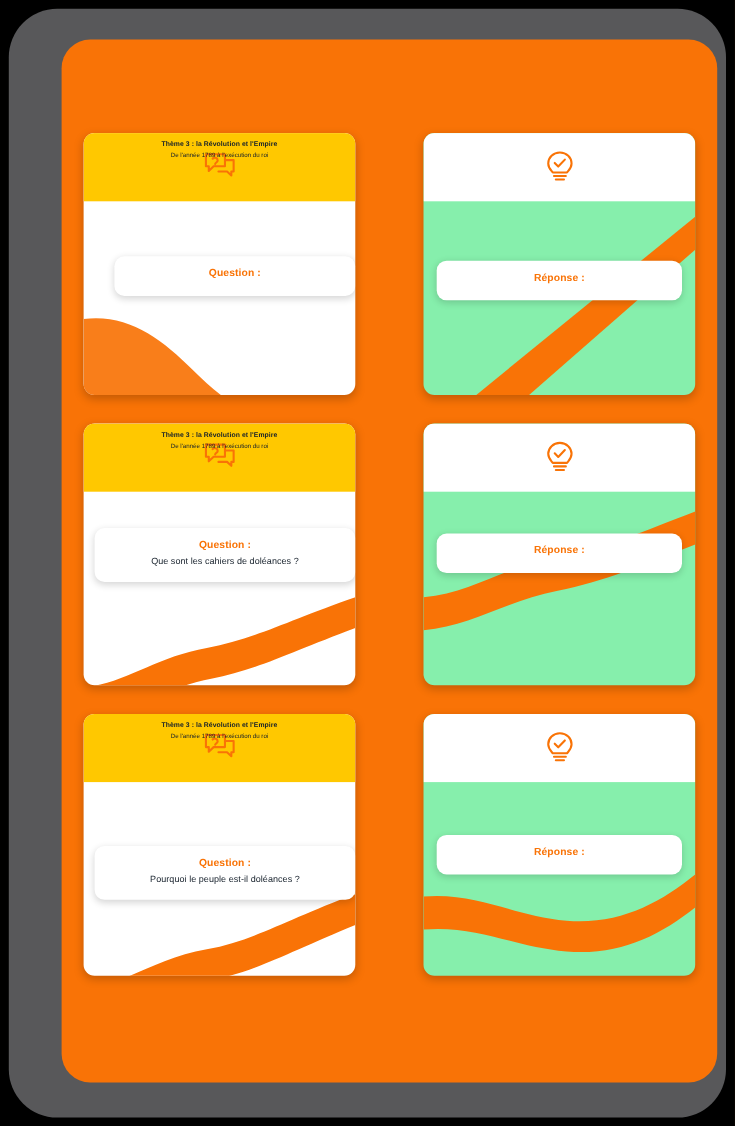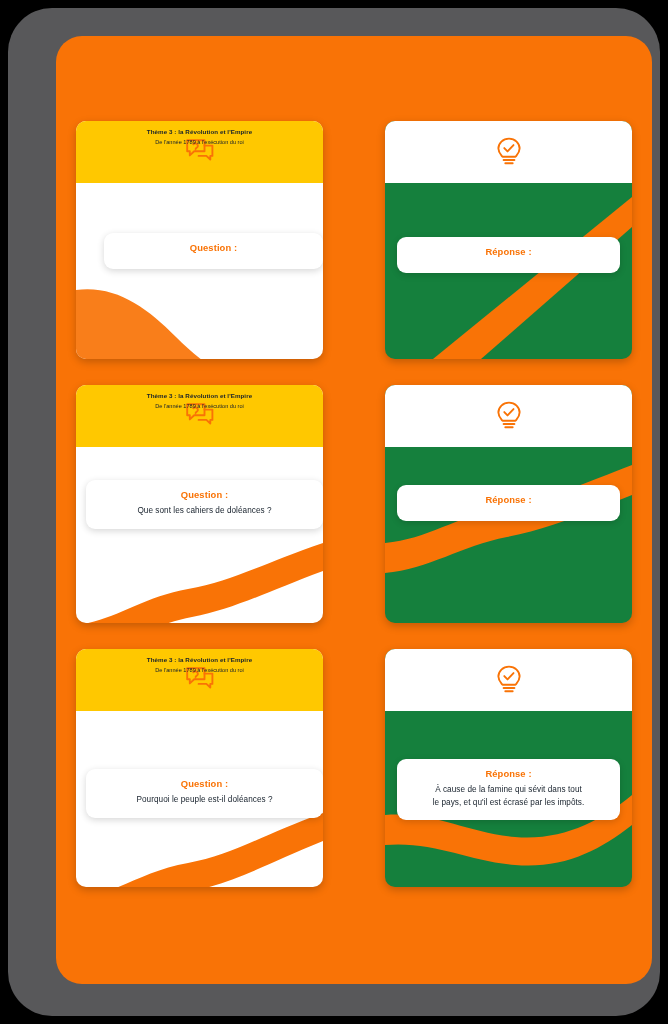--- a/index.html
+++ b/index.html
@@ -74,21 +74,21 @@
     height: 176px;
   }
   .card.question .body {
     position: absolute;
     left: 0; top: 62px;
     width: 100%;
     height: 176px;
   }
 
   
-  .card.answer { background: #15803d; }
+  .card.answer { background: #86efac; }
   .card.answer .band {
     position: absolute;
     left: 0; top: 0;
     width: 100%;
     height: 62px;
     background: #ffffff;
   }
   .card.answer .swoosh {
     position: absolute;
     left: 0; top: 62px;
@@ -294,22 +294,18 @@
         <div class="icon-wrap">
           <svg width="26" height="30" viewBox="0 0 26 30" fill="none" stroke="#f97306" stroke-width="1.9" stroke-linecap="round" stroke-linejoin="round">
             <path d="M13 1.6 C6.9 1.6 2.4 6.2 2.4 11.6 c0 4.1 2.6 6.2 4.1 8.2 h13 c1.5 -2 4.1 -4.1 4.1 -8.2 C23.6 6.2 19.1 1.6 13 1.6 Z"></path>
             <path d="M7.6 23 h10.8"></path>
             <path d="M9.3 26.2 h7.4"></path>
             <path d="M8.3 11.1 l3.2 3.3 l6.0 -6.3"></path>
           </svg>
         </div>
         <div class="bubble">
           <div class="bubble-label">Réponse :</div>
-          <div class="bubble-text">
-            <div>À cause de la famine qui sévit dans tout</div>
-            <div>le pays, et qu'il est écrasé par les impôts.</div>
-          </div>
         </div>
       </div>
 
     </div>
   </div>
 </div>
 
 </body></html>

